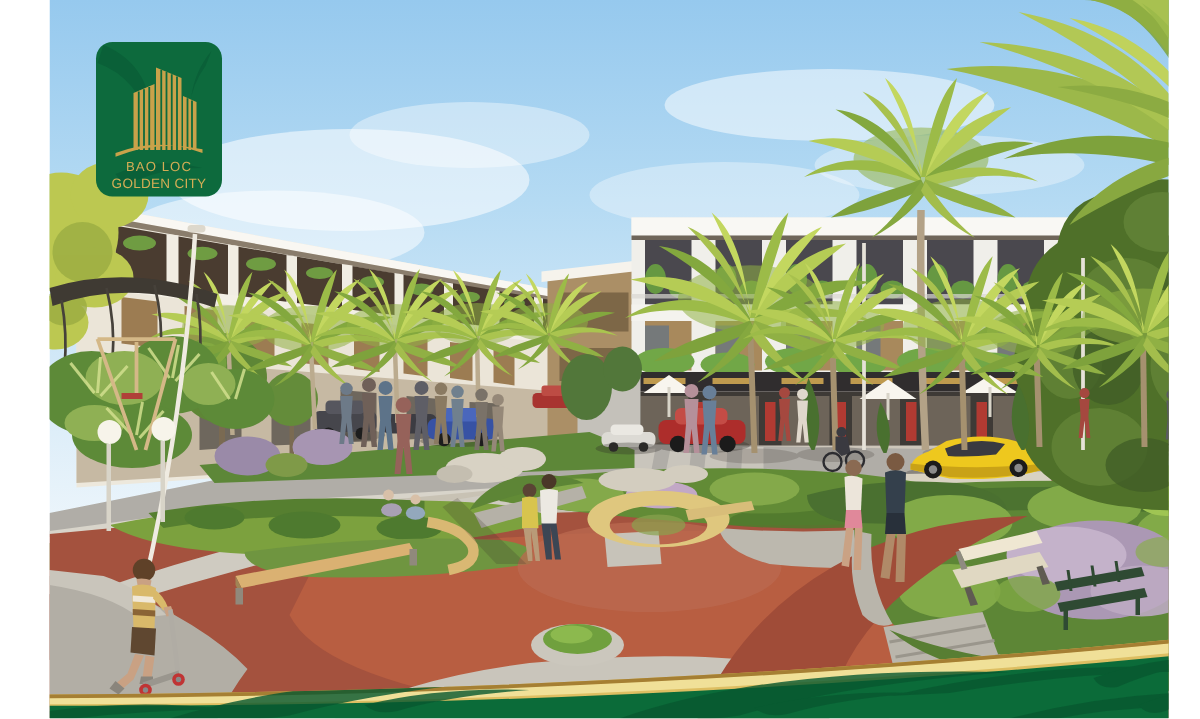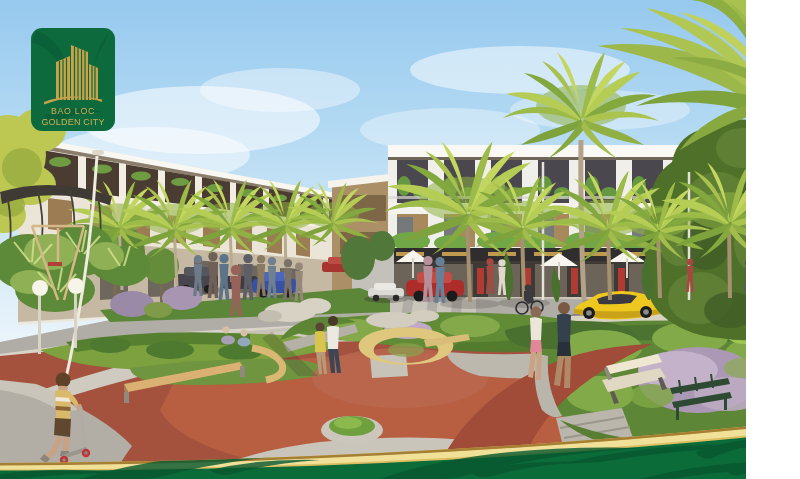--- a/index.html
+++ b/index.html
@@ -1,16 +1,16 @@
 <!DOCTYPE html>
 <html><head>
 <meta charset="utf-8">
 <style>
 html,body{margin:0;padding:0;background:#fff;font-family:"Liberation Sans",sans-serif;}
-#scene{width:746px;height:479px;position:relative;overflow:hidden;}
+#scene{width:746px;height:479px;position:relative;overflow:hidden;padding-left:33px;}
 </style>
 </head>
 <body>
 <div id="scene">
 <svg width="800" height="479" viewBox="0 0 800 479" xmlns="http://www.w3.org/2000/svg">
 <defs>
 <linearGradient id="skyg" x1="0" y1="0" x2="0" y2="1">
 <stop offset="0" stop-color="#96c9ee"></stop>
 <stop offset="0.38" stop-color="#b4daf3"></stop>
 <stop offset="0.75" stop-color="#d8ebf8"></stop>

